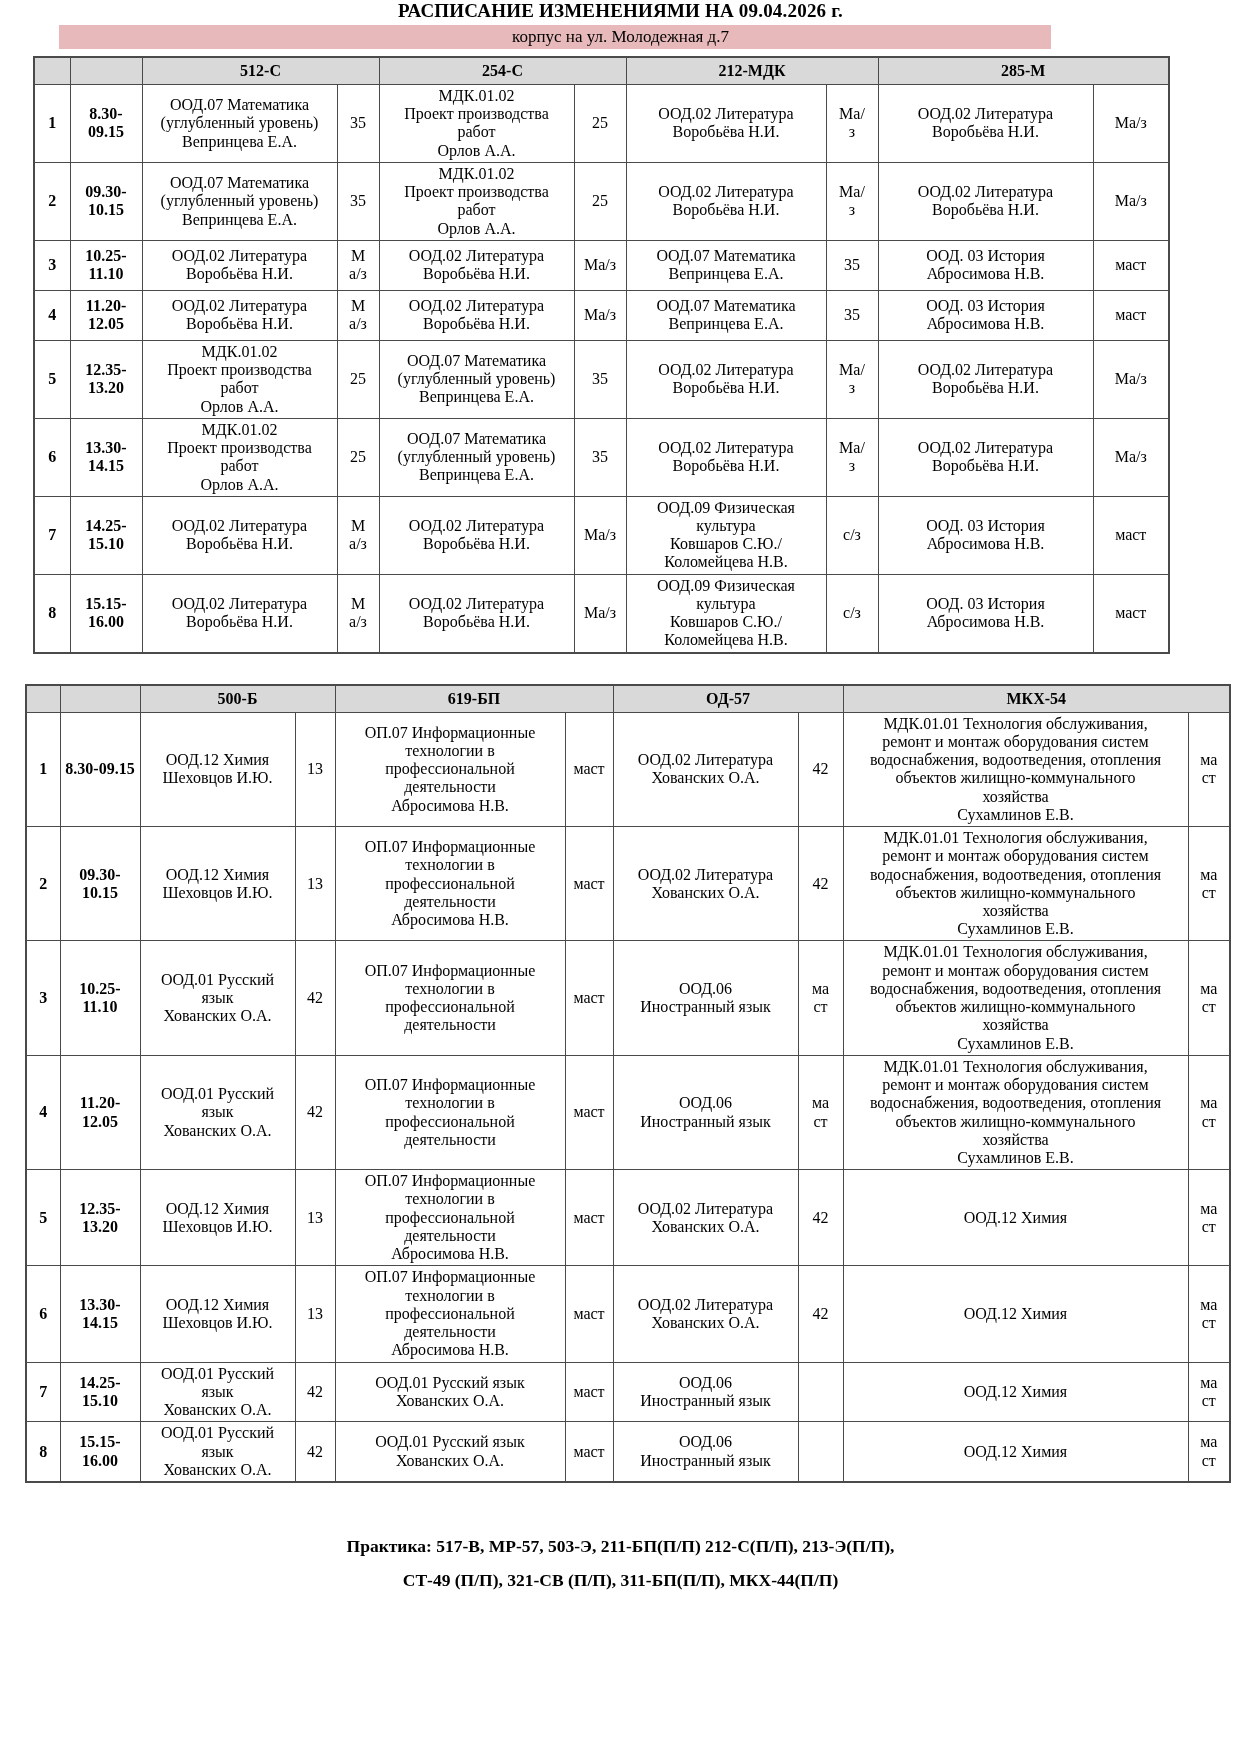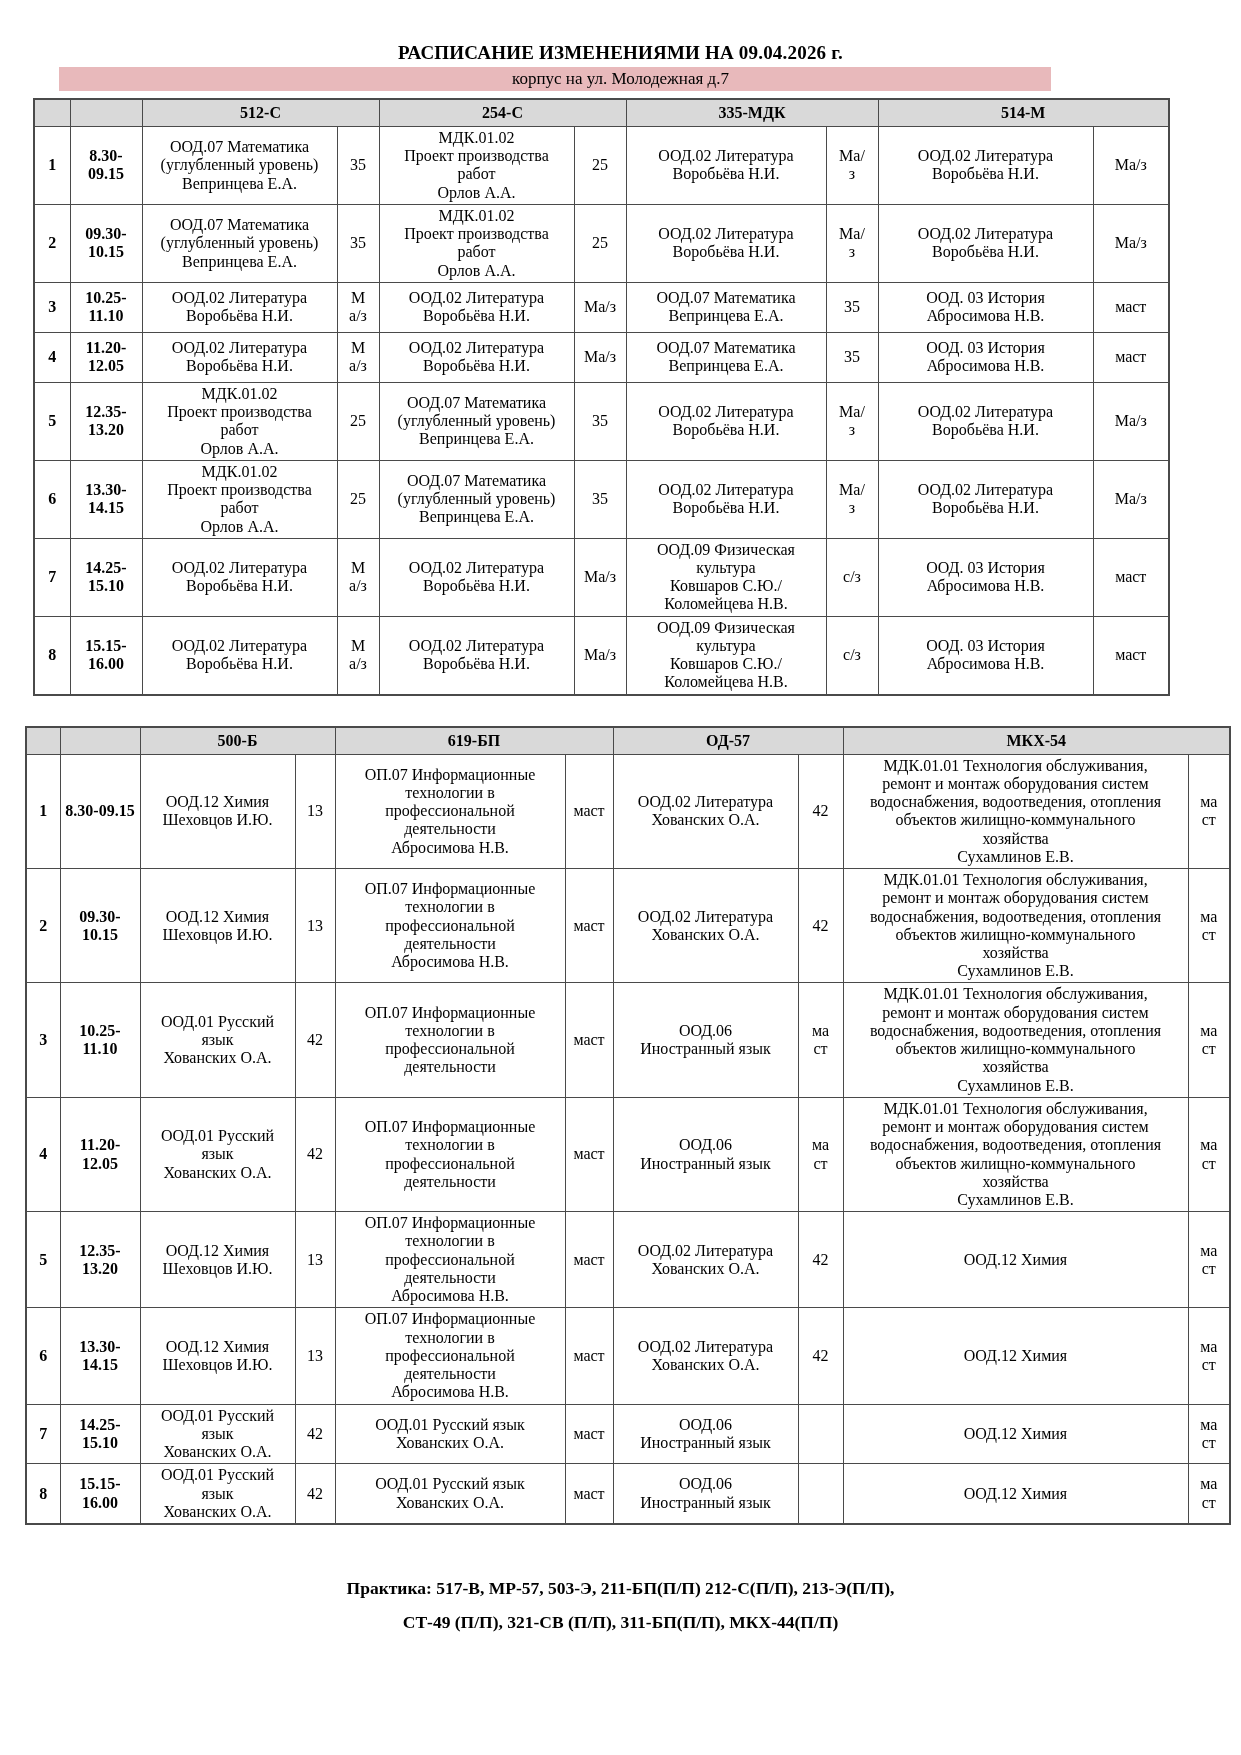--- a/index.html
+++ b/index.html
@@ -1,21 +1,21 @@
 <!DOCTYPE html>
 <html><head>
 <meta charset="utf-8">
 <style>
   html,body { margin:0; padding:0; background:#ffffff; }
   body {
     width:1241px; height:1755px; position:relative;
     font-family:"Liberation Serif","DejaVu Serif",serif; color:#000;
   }
   .title {
-    padding-top:42px; width:1175px; margin:0 0 0 33px;
+    width:1175px; margin:0 0 0 33px;
     text-align:center; font-size:19px; font-weight:bold; letter-spacing:.2px;
   }
   .banner-row { position:relative; height:24px; margin-top:3px;border-radius:6px; }
   .banner-bg { position:absolute; left:59px; top:0; width:992px; height:24px; background:#e8b9bb; }
   .banner-text {
     position:relative; width:1175px; margin-left:33px; text-align:center;
     font-size:17px; line-height:24px;
   }
   table.sched { border-collapse:collapse; table-layout:fixed; border:2px solid #4a4a4a; }
   #table1 { margin:7px 0 0 33px; }
@@ -55,22 +55,22 @@
       <col style="width: 52px;">
       <col style="width: 215px;">
       <col style="width: 76px;">
     </colgroup>
     <thead>
       <tr>
         <th class="h c-num"></th>
         <th class="h c-time"></th>
         <th class="h" colspan="2">512-С</th>
         <th class="h" colspan="2">254-С</th>
-        <th class="h" colspan="2">335-МДК</th>
-        <th class="h" colspan="2">514-М</th>
+        <th class="h" colspan="2">212-МДК</th>
+        <th class="h" colspan="2">285-М</th>
       </tr>
     </thead>
     <tbody>
       <tr>
         <td class="c-num">1</td>
         <td class="c-time">8.30-
 09.15</td>
         <td class="c-subj">ООД.07 Математика
 (углубленный уровень)
 Вепринцева Е.А.</td>

